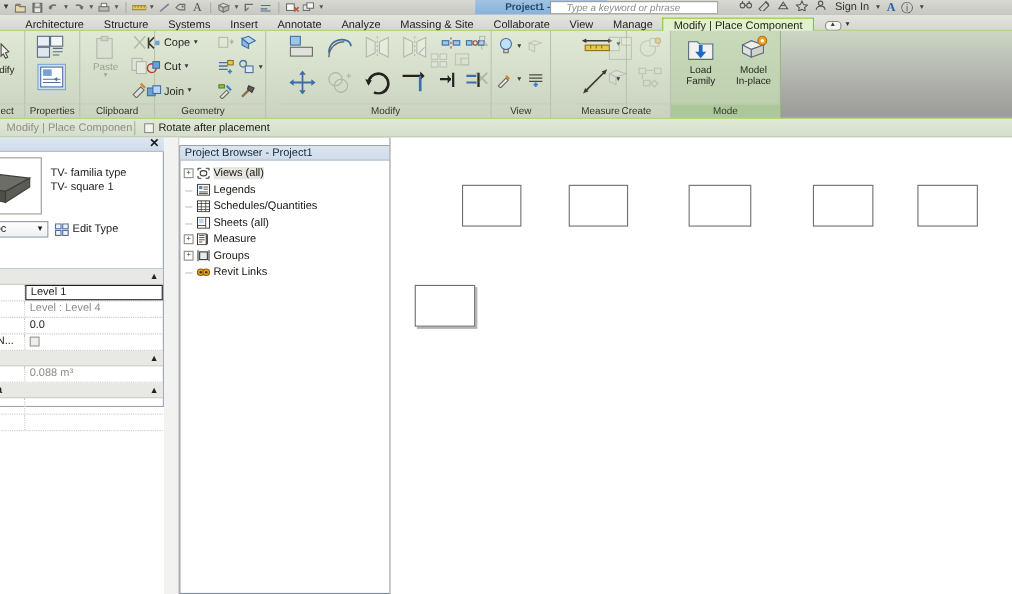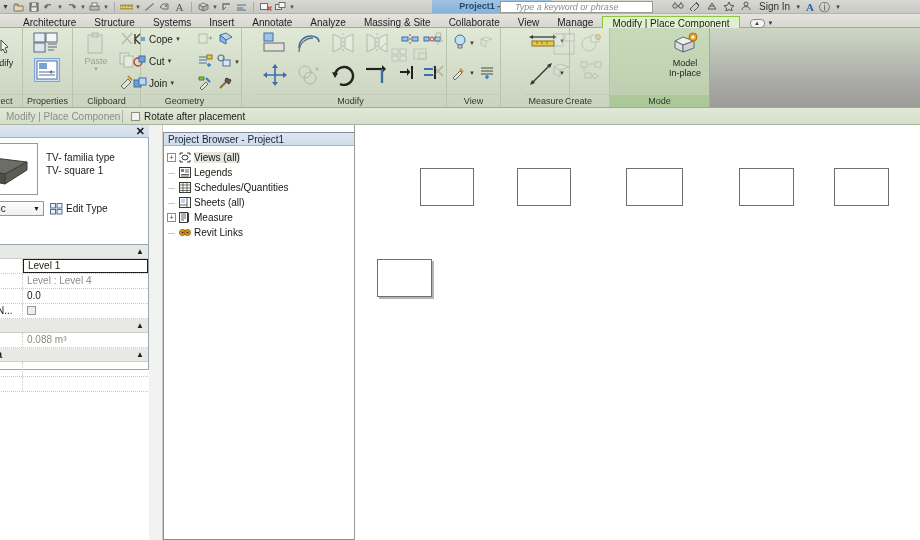--- a/index.html
+++ b/index.html
@@ -696,20 +696,31 @@
               <path d="M15 12l3 3-3 3-3-3z" fill="none" stroke="#8d8d88"></path>
               <path d="M4 7v4" stroke="#8d8d88"></path>
             </svg>
         </span>
       </div>
       <div class="panel-title">Create</div>
     </div>
 
     <div class="panel highlight" style="left:610px; width:100px; border-right:1px solid #9db38c;">
       <div class="panel-body">
+        <div class="btn-lg" style="left:5px; top:4px; width:44px;">
+          <span class="ico">
+            <svg width="26" height="26" viewBox="0 0 26 26">
+                <path d="M2 6h8l2 2h12v14H2z" fill="#f2f2ec" stroke="#5a6a80"></path>
+                <path d="M13 9v8" stroke="#1b69c4" stroke-width="3.4"></path>
+                <path d="M13 21l-5-6h10z" fill="#1b69c4"></path>
+              </svg>
+          </span>
+          <span class="lbl">Load</span>
+          <span class="lbl">Family</span>
+        </div>
         <div class="btn-lg" style="left:52px; top:4px; width:46px;">
           <span class="ico">
             <svg width="26" height="26" viewBox="0 0 26 26">
                 <path d="M3 9l8-4 11 4-11 4z" fill="#f0f0ea" stroke="#5a6a80"></path>
                 <path d="M3 9v7l8 4v-7z" fill="#e0e0da" stroke="#5a6a80"></path>
                 <path d="M22 9v7l-11 4v-7z" fill="#d2d2cc" stroke="#5a6a80"></path>
                 <circle cx="21" cy="5" r="4" fill="#f2a01e" stroke="#b06a10"></circle>
                 <circle cx="21" cy="5" r="1.6" fill="#fff"></circle>
               </svg>
           </span>
@@ -873,20 +884,30 @@
         <span class="ni">
           <svg width="12" height="11" viewBox="0 0 12 11">
               <rect x="0.5" y="0.5" width="8" height="10" fill="#fff" stroke="#3a3a34"></rect>
               <path d="M2 2h5M2 4h5M2 6h5M2 8h3" stroke="#3a3a34" stroke-width="0.8"></path>
               <path d="M9.5 1v9" stroke="#3a3a34"></path>
             </svg>
         </span>
         <span class="tl">Measure</span>
       </div>
 
+      <div class="tnode">
+        <span class="tgl">+</span>
+        <span class="ni">
+          <svg width="12" height="11" viewBox="0 0 12 11">
+              <path d="M1 0.5v10M11 0.5v10" stroke="#3a3a34"></path>
+              <rect x="2.5" y="2" width="7" height="7" fill="#e4ecf4" stroke="#3a3a34"></rect>
+            </svg>
+        </span>
+        <span class="tl">Groups</span>
+      </div>
 
       <div class="tnode">
         <span class="dash">─</span>
         <span class="ni">
           <svg width="14" height="11" viewBox="0 0 14 11">
               <circle cx="4.5" cy="5.5" r="3" fill="#e8a020" stroke="#8a5f10"></circle>
               <circle cx="9.5" cy="5.5" r="3" fill="#e8a020" stroke="#8a5f10"></circle>
               <circle cx="4.5" cy="5.5" r="1.1" fill="#4a3208"></circle>
               <circle cx="9.5" cy="5.5" r="1.1" fill="#4a3208"></circle>
             </svg>

